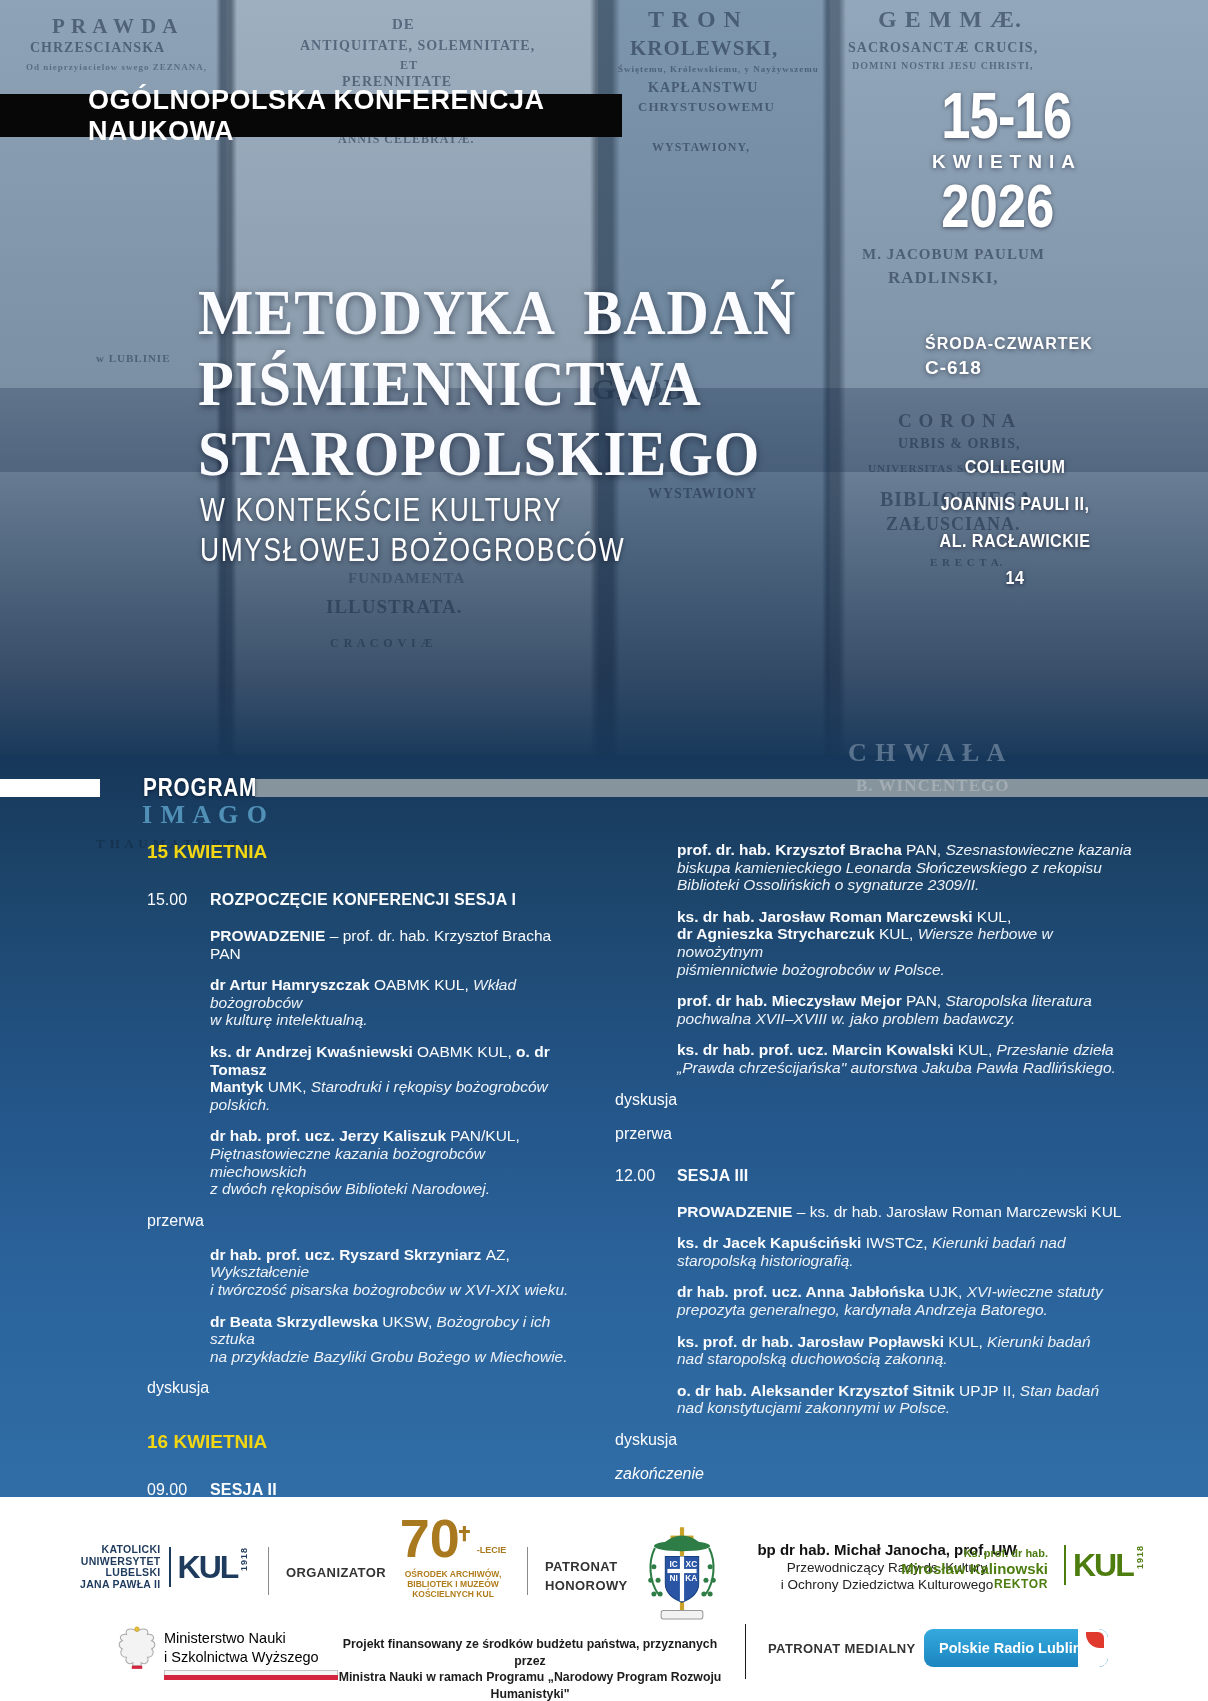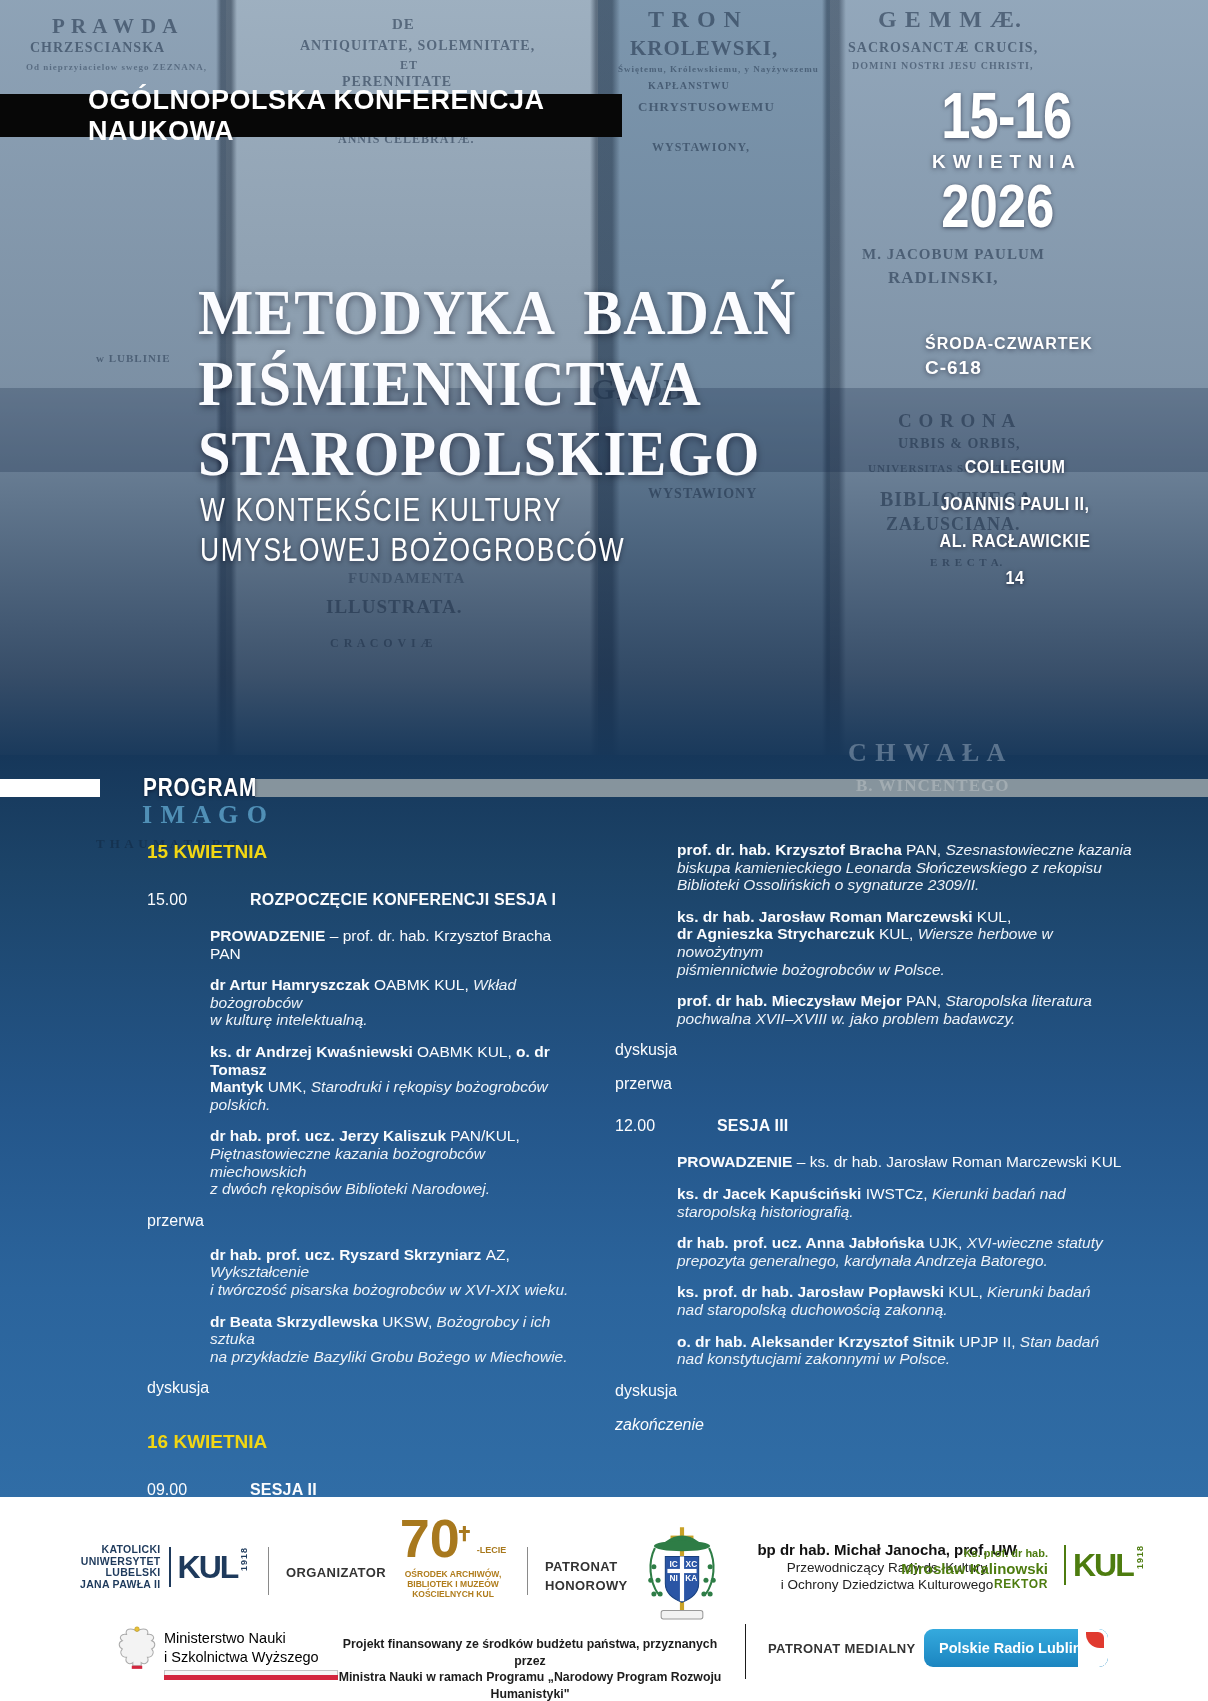--- a/index.html
+++ b/index.html
@@ -45,21 +45,21 @@
   .prog-band{position:absolute;z-index:2;left:255px;top:779px;width:953px;height:18px;background:rgba(226,222,209,.55);}
   .prog-heading{position:absolute;z-index:3;left:143px;top:772px;color:#fff;font-size:26px;font-weight:800;
                 letter-spacing:1px;transform:scaleX(.8);transform-origin:left top;
                 text-shadow:0 1px 4px rgba(0,0,20,.6);}
   
   .col{position:absolute;z-index:2;top:841px;color:#fbfcfe;}
   .col-left{left:147px;width:430px;}
   .col-right{left:615px;width:520px;}
   .col > :first-child{margin-top:0;}
   .day{font-size:19px;line-height:22px;font-weight:700;color:#f2d613;margin:34px 0 28px;}
-  .session{display:flex;font-size:16px;line-height:18px;margin:24px 0 18px;gap:40px;}
+  .session{display:flex;font-size:16px;line-height:18px;margin:24px 0 18px;}
   .session .time{flex:0 0 63px;}
   .col-right .session .time{flex:0 0 62px;}
   .session .stitle{font-weight:700;letter-spacing:.2px;}
   .entry{font-size:15.5px;line-height:17.6px;margin:0 0 14px 63px;}
   .col-right .entry{margin-left:62px;}
   .note{font-size:16px;line-height:18px;margin:4px 0 16px;}
   .note.it{font-style:italic;}
   .b{font-weight:700;}
   .i{font-style:italic;color:#edf2f8;}
   
@@ -111,21 +111,21 @@
       <div class="snip" style="left: 30px; top: 40px; font-size: 14px;">CHRZESCIANSKA</div>
       <div class="snip" style="left: 26px; top: 62px; font-size: 9px; opacity: 0.45;">Od nieprzyiacielow swego ZEZNANA,</div>
       <div class="snip" style="left: 392px; top: 16px; font-size: 15px;">DE</div>
       <div class="snip" style="left: 300px; top: 38px; font-size: 14px;">ANTIQUITATE, SOLEMNITATE,</div>
       <div class="snip" style="left: 400px; top: 58px; font-size: 12px;">ET</div>
       <div class="snip" style="left: 342px; top: 74px; font-size: 14px;">PERENNITATE</div>
       <div class="snip" style="left: 338px; top: 132px; font-size: 12px;">ANNIS CELEBRATÆ.</div>
       <div class="snip" style="left: 648px; top: 6px; font-size: 24px;">T R O N</div>
       <div class="snip" style="left: 630px; top: 36px; font-size: 21px;">KROLEWSKI,</div>
       <div class="snip" style="left: 618px; top: 64px; font-size: 9px; opacity: 0.5;">Świętemu, Królewskiemu, y Nayżywszemu</div>
-      <div class="snip" style="left: 648px; top: 80px; font-size: 10px;">KAPŁANSTWU</div>
+      <div class="snip" style="left: 648px; top: 80px; font-size: 14px;">KAPŁANSTWU</div>
       <div class="snip" style="left: 638px; top: 99px; font-size: 13px;">CHRYSTUSOWEMU</div>
       <div class="snip" style="left: 652px; top: 140px; font-size: 12px;">WYSTAWIONY,</div>
       <div class="snip" style="left: 878px; top: 6px; font-size: 24px;">G E M M Æ.</div>
       <div class="snip" style="left: 848px; top: 40px; font-size: 14px;">SACROSANCTÆ CRUCIS,</div>
       <div class="snip" style="left: 852px; top: 60px; font-size: 10px; opacity: 0.5;">DOMINI NOSTRI JESU CHRISTI,</div>
       <div class="snip" style="left: 862px; top: 246px; font-size: 15px;">M. JACOBUM PAULUM</div>
       <div class="snip" style="left: 888px; top: 268px; font-size: 17px;">RADLINSKI,</div>
       <div class="snip" style="left: 96px; top: 352px; font-size: 11px; opacity: 0.5;">w LUBLINIE</div>
       <div class="snip" style="left: 592px; top: 372px; font-size: 30px;">GROB</div>
       <div class="snip" style="left: 648px; top: 486px; font-size: 14px;">WYSTAWIONY</div>
@@ -195,20 +195,21 @@
         <span class="time">09.00</span>
         <span class="stitle">SESJA II</span>
       </div>
       <div class="entry"><span class="b">PROWADZENIE</span><span class="n"> – dr hab. prof. ucz. Anna Jabłońska UJK</span></div>
       <div class="entry"><span class="b">o. dr Tomasz Mantyk </span><span class="n">UMK, </span><span class="i">Potrydenckie zakonne patronały</span><br><span class="i">brewiarzowe z ziem polskich do XVIII wieku.</span></div>
     </div>
   <div class="col col-right" id="col-right">
       <div class="entry"><span class="b">prof. dr. hab. Krzysztof Bracha </span><span class="n">PAN, </span><span class="i">Szesnastowieczne kazania</span><br><span class="i">biskupa kamienieckiego Leonarda Słończewskiego z rekopisu</span><br><span class="i">Biblioteki Ossolińskich o sygnaturze 2309/II.</span></div>
       <div class="entry"><span class="b">ks. dr hab. Jarosław Roman Marczewski </span><span class="n">KUL,</span><br><span class="b">dr Agnieszka Strycharczuk </span><span class="n">KUL, </span><span class="i">Wiersze herbowe w nowożytnym</span><br><span class="i">piśmiennictwie bożogrobców w Polsce.</span></div>
       <div class="entry"><span class="b">prof. dr hab. Mieczysław Mejor </span><span class="n">PAN, </span><span class="i">Staropolska literatura</span><br><span class="i">pochwalna XVII–XVIII w. jako problem badawczy.</span></div>
+      <div class="entry"><span class="b">ks. dr hab. prof. ucz. Marcin Kowalski </span><span class="n">KUL, </span><span class="i">Przesłanie dzieła</span><br><span class="i">„Prawda chrześcijańska" autorstwa Jakuba Pawła Radlińskiego.</span></div>
       <div class="note">dyskusja</div>
       <div class="note">przerwa</div>
       <div class="session">
         <span class="time">12.00</span>
         <span class="stitle">SESJA III</span>
       </div>
       <div class="entry"><span class="b">PROWADZENIE</span><span class="n"> – ks. dr hab. Jarosław Roman Marczewski KUL</span></div>
       <div class="entry"><span class="b">ks. dr Jacek Kapuściński </span><span class="n">IWSTCz, </span><span class="i">Kierunki badań nad</span><br><span class="i">staropolską historiografią.</span></div>
       <div class="entry"><span class="b">dr hab. prof. ucz. Anna Jabłońska </span><span class="n">UJK, </span><span class="i">XVI-wieczne statuty</span><br><span class="i">prepozyta generalnego, kardynała Andrzeja Batorego.</span></div>
       <div class="entry"><span class="b">ks. prof. dr hab. Jarosław Popławski </span><span class="n">KUL, </span><span class="i">Kierunki badań</span><br><span class="i">nad staropolską duchowością zakonną.</span></div>

